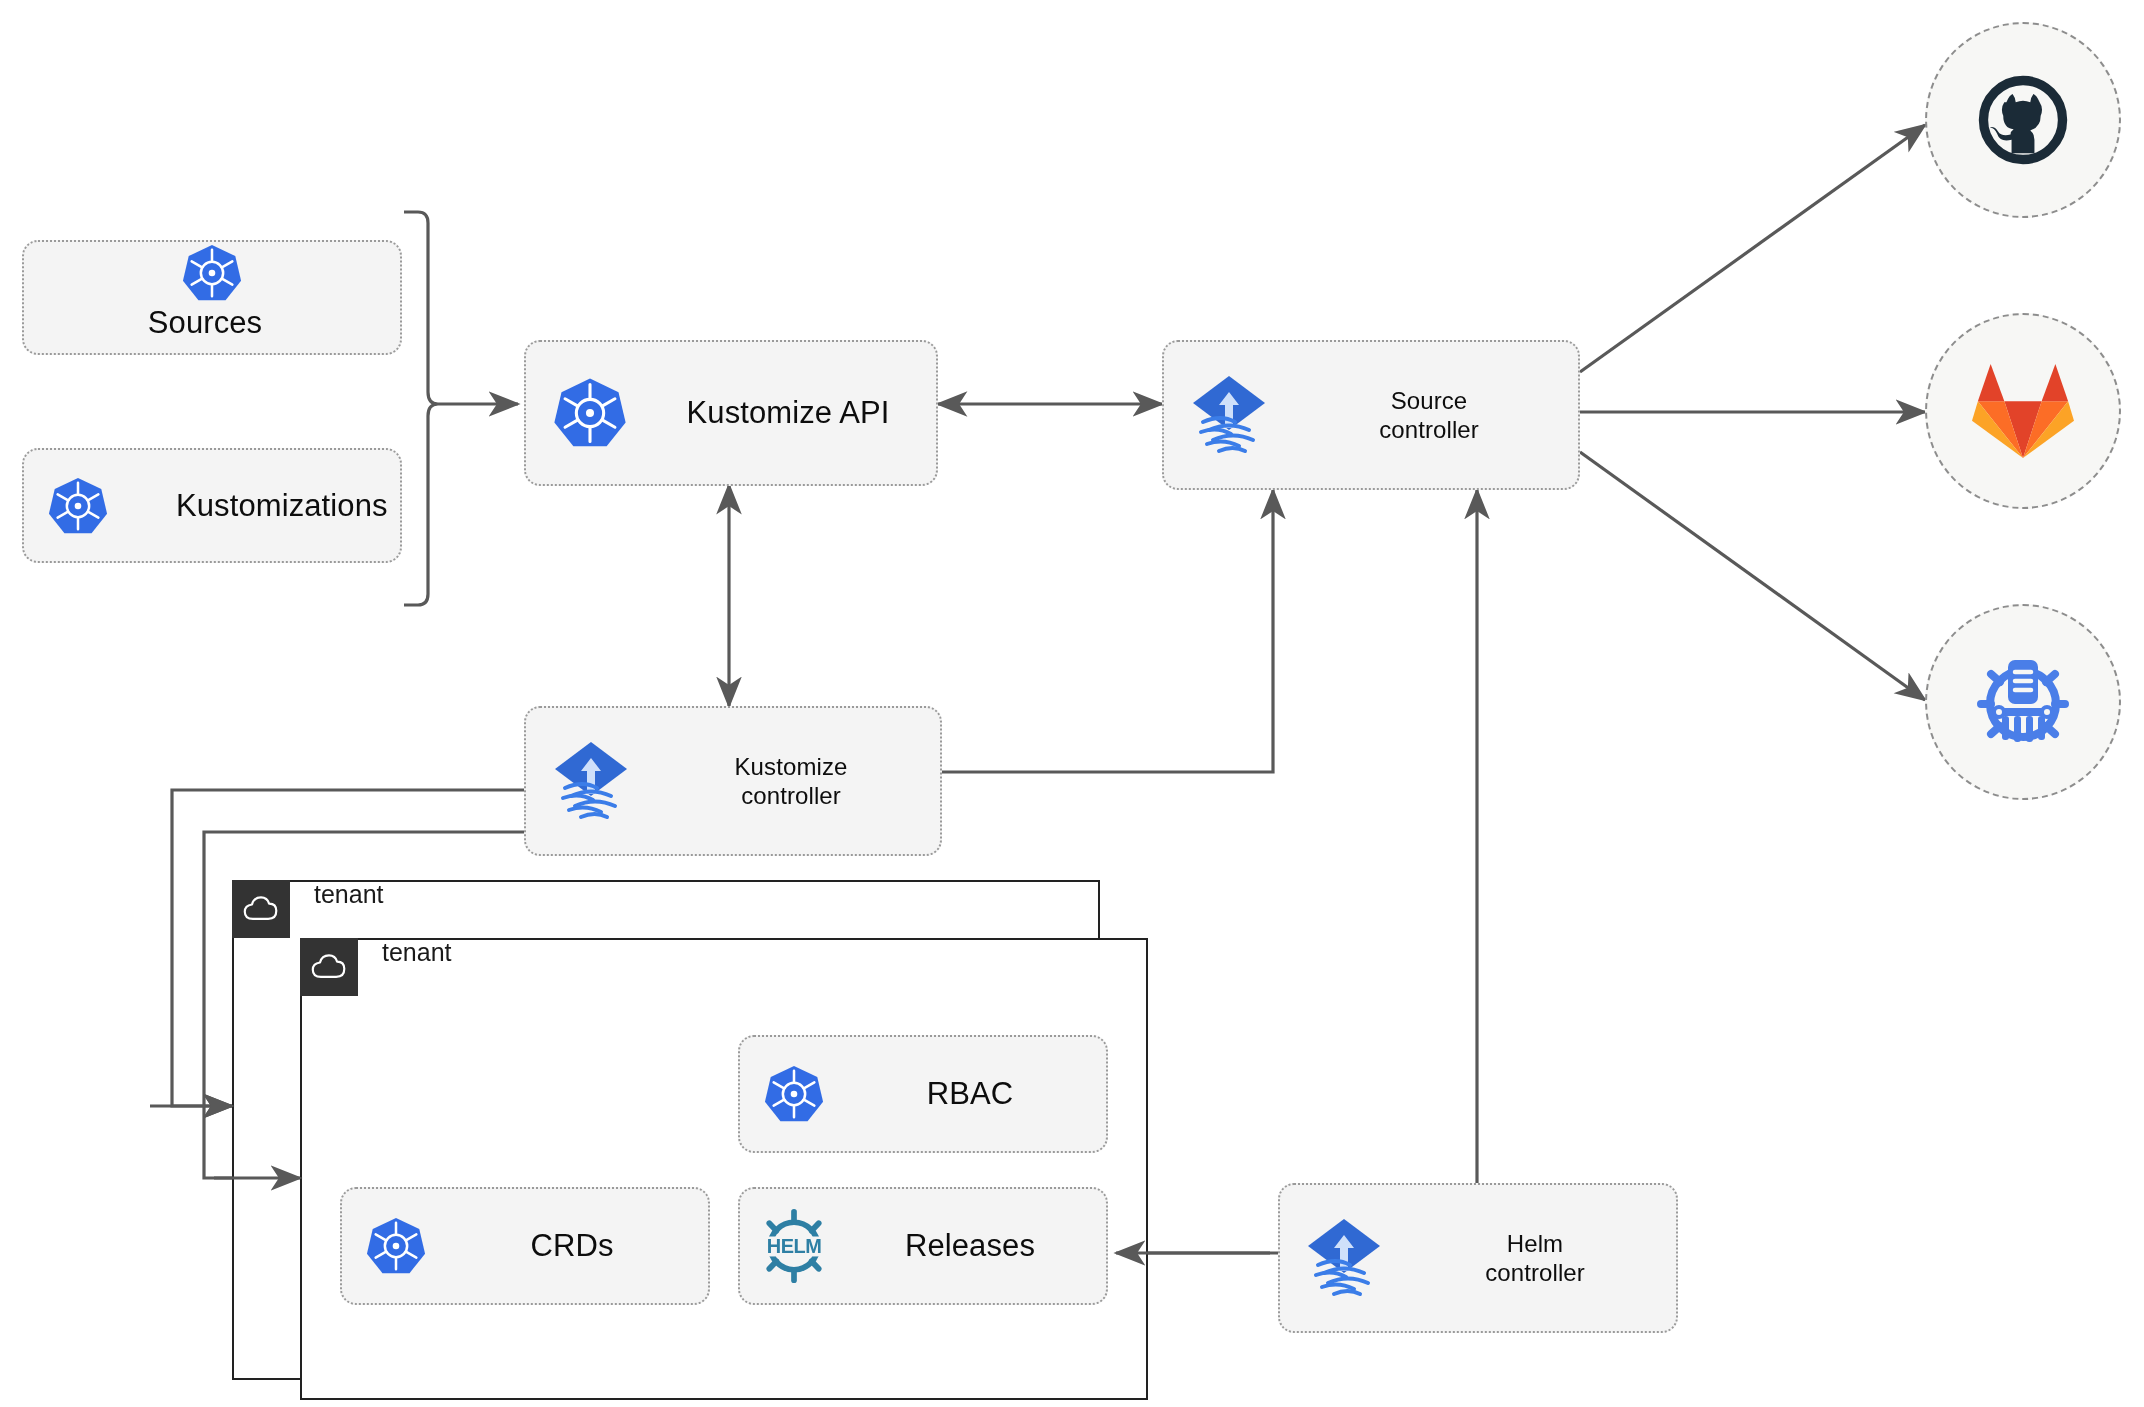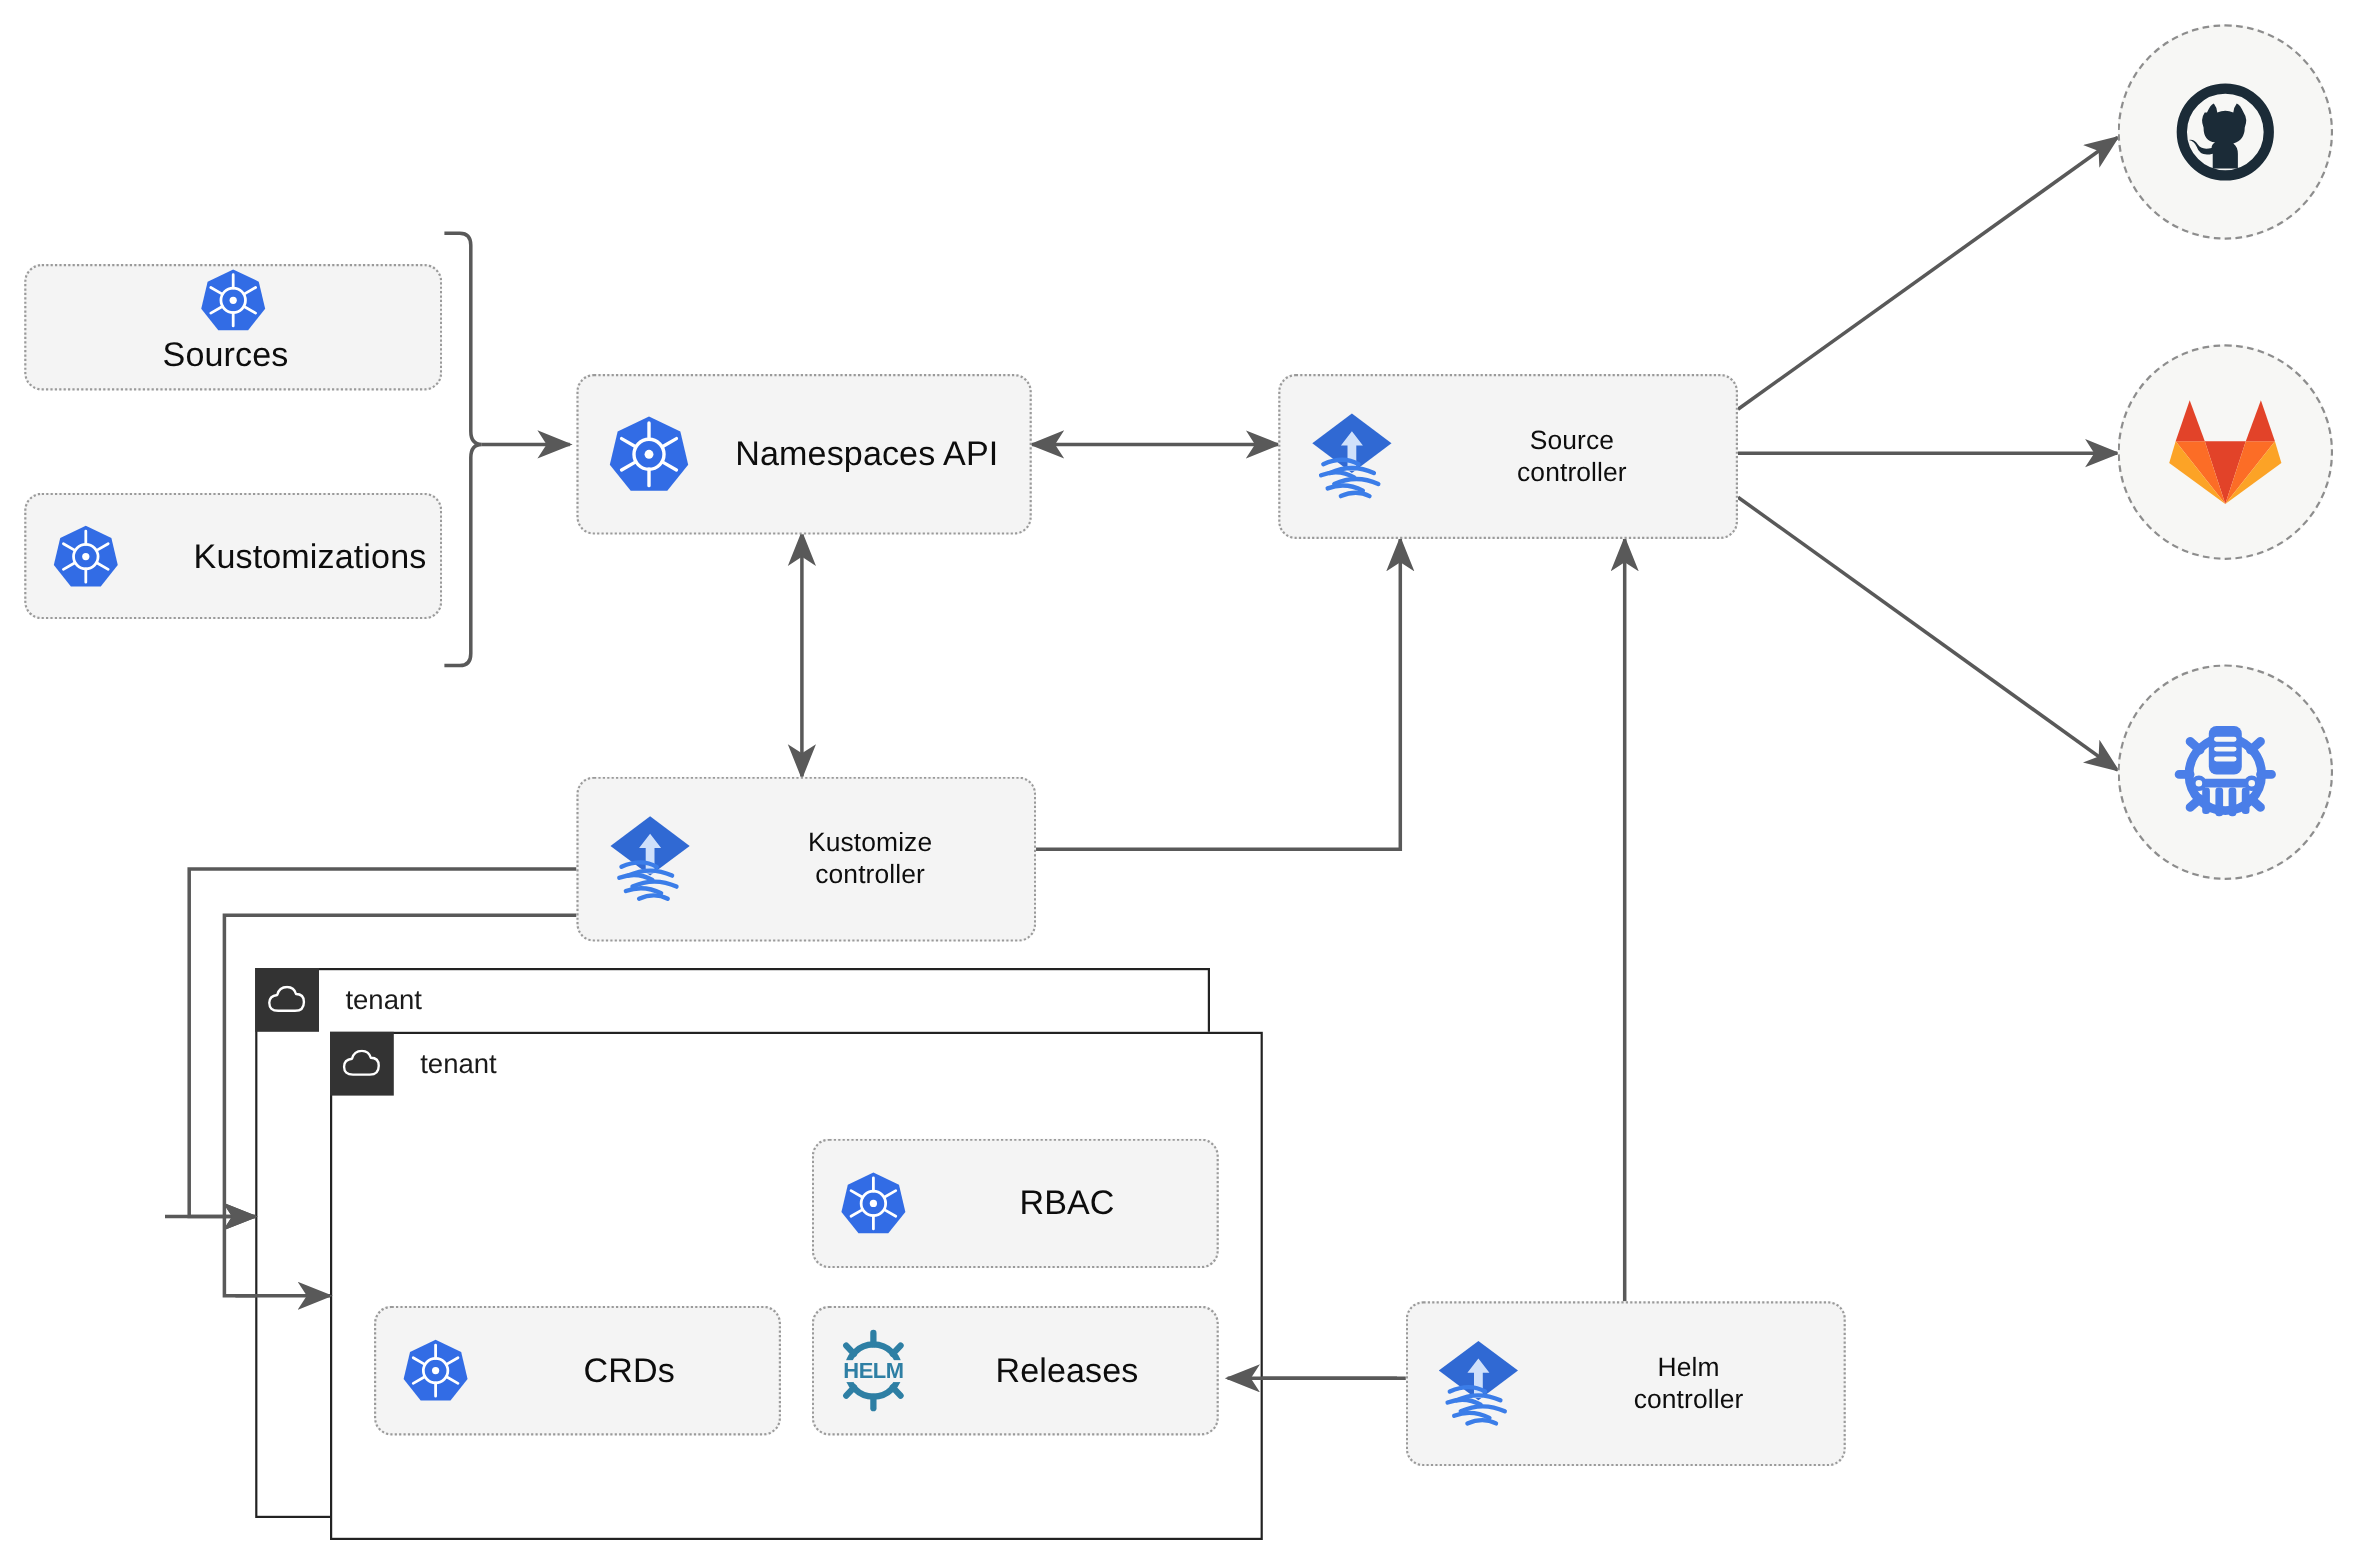--- a/index.html
+++ b/index.html
@@ -67,21 +67,20 @@
     background: #ffffff;
     border: 2px solid #222222;
     z-index: 3;
   }
   .tenant-head {
     position: absolute;
     top: -2px;
     left: -2px;
     height: 58px;
     display: flex;
-    align-items: center;
     z-index: 4;
   }
   .tenant-badge {
     width: 58px;
     height: 58px;
     background: #333333;
     display: flex;
     align-items: center;
     justify-content: center;
     flex: 0 0 auto;
@@ -189,21 +188,21 @@
         <path d="M32 3 L56 14.5 L62 40 L46 60 L18 60 L2 40 L8 14.5 Z" fill="#326CE5"></path>
         <g fill="none" stroke="#fff" stroke-width="2.6" stroke-linecap="round">
           <circle cx="32" cy="32" r="11.5"></circle>
           <path d="M32 8 L32 20.5 M32 43.5 L32 56"></path>
           <path d="M11 20 L21.8 26.2 M42.2 37.8 L53 44"></path>
           <path d="M11 44 L21.8 37.8 M42.2 26.2 L53 20"></path>
         </g>
         <circle cx="32" cy="32" r="3.4" fill="#fff"></circle>
       </svg>
     </span>
-    <span class="lbl">Namespaces API</span>
+    <span class="lbl">Kustomize API</span>
   </div>
 
   <div class="node two-line" style="left:1162px; top:340px; width:418px; height:150px;">
     <span class="ico" style="width:130px;">
       <svg width="84" height="86" viewBox="0 0 84 86">
         <path d="M42 4 L78 31 L42 58 L6 31 Z" fill="#3069D3"></path>
         <path d="M42 20 L52 33 L46 33 L46 56 L38 56 L38 33 L32 33 Z" fill="#CFE0FA"></path>
         <g stroke="#3B7DE8" stroke-width="4" fill="none" stroke-linecap="round">
           <path d="M16 50 Q34 42 48 50"></path>
           <path d="M22 58 Q42 49 62 58"></path>

